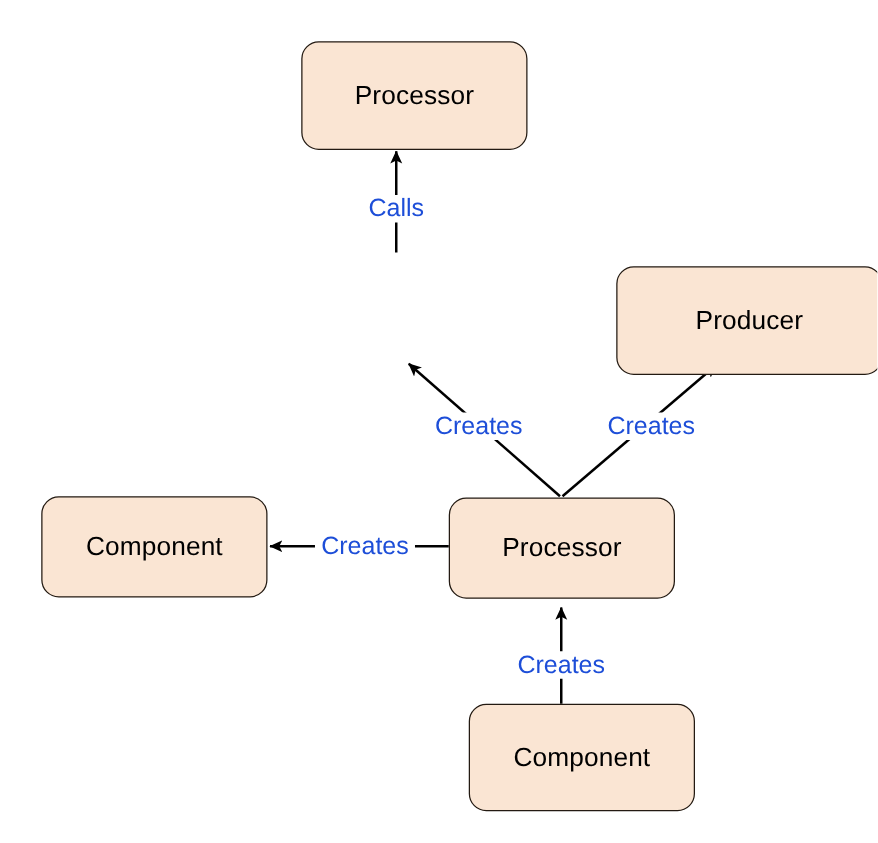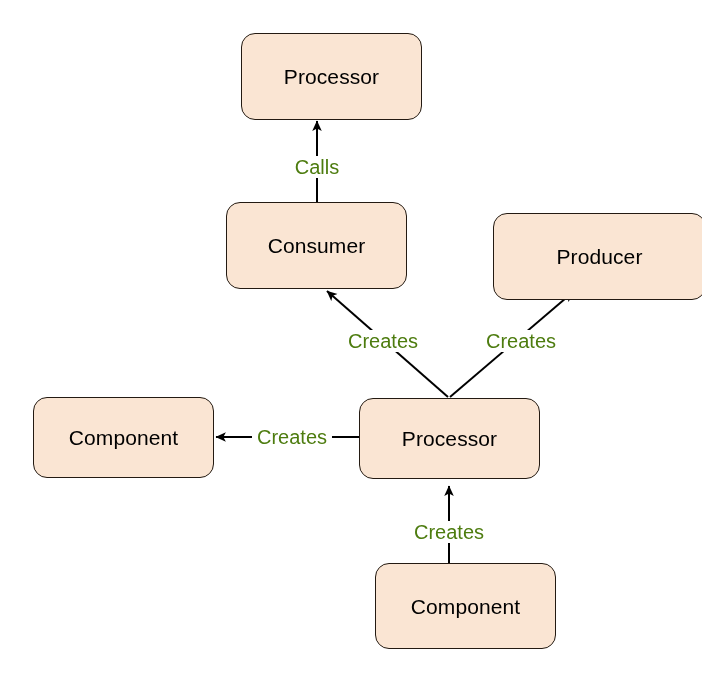--- a/index.html
+++ b/index.html
@@ -43,21 +43,21 @@
     letter-spacing: 0.1px;
     white-space: nowrap;
     user-select: none;
   }
   .edge-label {
     position: absolute;
     z-index: 2;
     font-family: "Liberation Sans", sans-serif;
     font-size: 20px;
     line-height: 1;
-    color: #4d7c0f;
+    color: #1d4ed8;
     background: #ffffff;
     white-space: nowrap;
     padding: 1px 5px;
     transform: translate(-50%, -50%);
     user-select: none;
   }
 </style>
 </head>
 <body>
 
@@ -88,23 +88,20 @@
 
     <g>
       <line x1="449" y1="563" x2="449" y2="486" stroke="#000000" stroke-width="2" marker-end="url(#arrowhead)"></line>
     </g>
   </svg>
 
   <div class="node" style="left:241px; top:33px; width:181px; height:87px;">
     <span class="node-label">Processor</span>
   </div>
 
-  <div class="node" style="left:226px; top:202px; width:181px; height:87px;">
-    <span class="node-label">Consumer</span>
-  </div>
 
   <div class="node" style="left:493px; top:213px; width:213px; height:87px;">
     <span class="node-label">Producer</span>
   </div>
 
   <div class="node" style="left:33px; top:397px; width:181px; height:81px;">
     <span class="node-label">Component</span>
   </div>
 
   <div class="node" style="left:359px; top:398px; width:181px; height:81px;">

